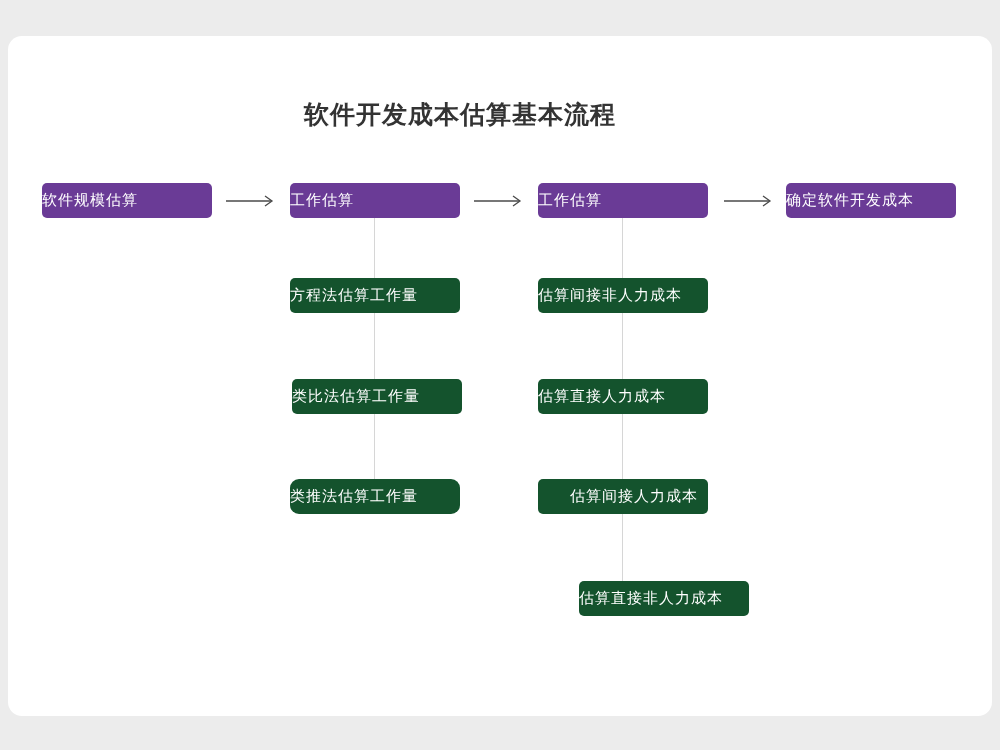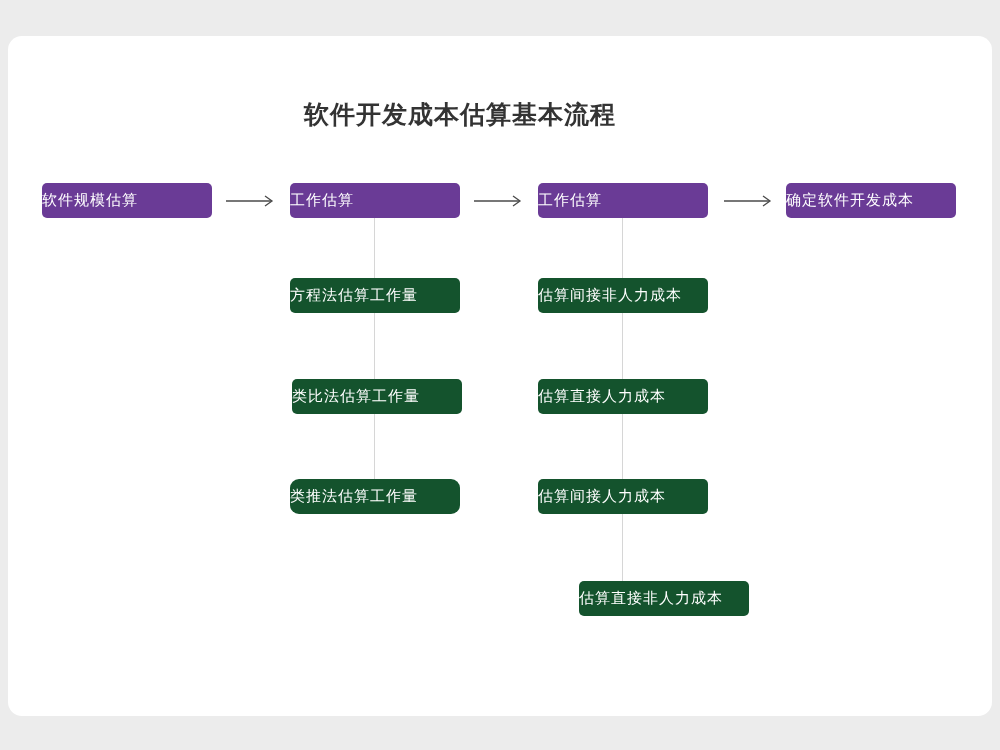--- a/index.html
+++ b/index.html
@@ -111,18 +111,18 @@
 <div class="node secondary" style="left:290px; top:479px;border-radius:9px;">
   <span>类推法估算工作量</span>
 </div>
 
 <div class="node secondary" style="left:538px; top:278px;">
   <span>估算间接非人力成本</span>
 </div>
 <div class="node secondary" style="left:538px; top:379px;">
   <span>估算直接人力成本</span>
 </div>
-<div class="node secondary" style="left:538px; top:479px;">
+<div class="node secondary" style="left:538px; top:479px;padding-left:32px;">
   <span>估算间接人力成本</span>
 </div>
 <div class="node secondary" style="left:538px; top:581px;margin-left:41px;">
   <span>估算直接非人力成本</span>
 </div>
 
 </body></html>

